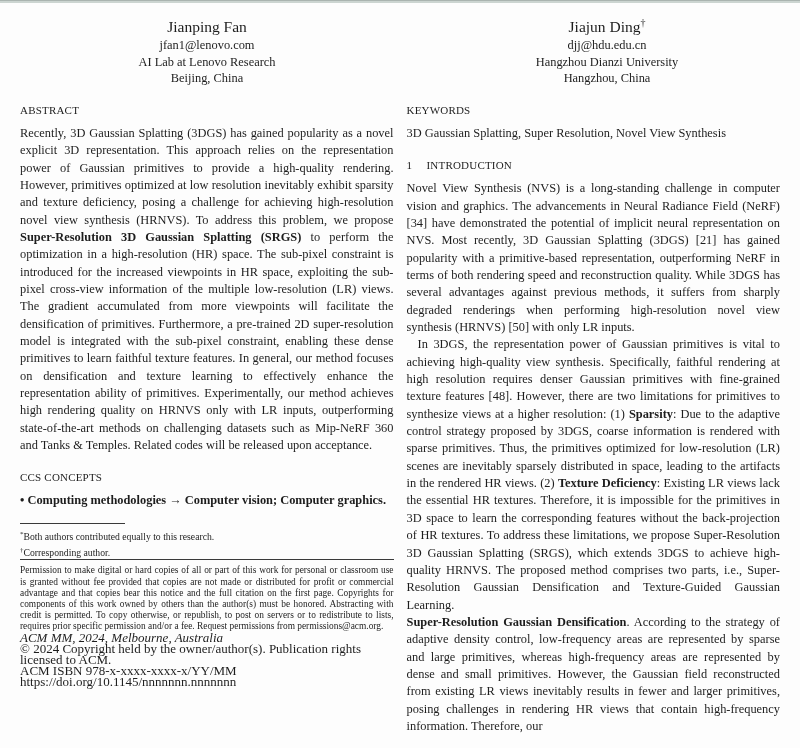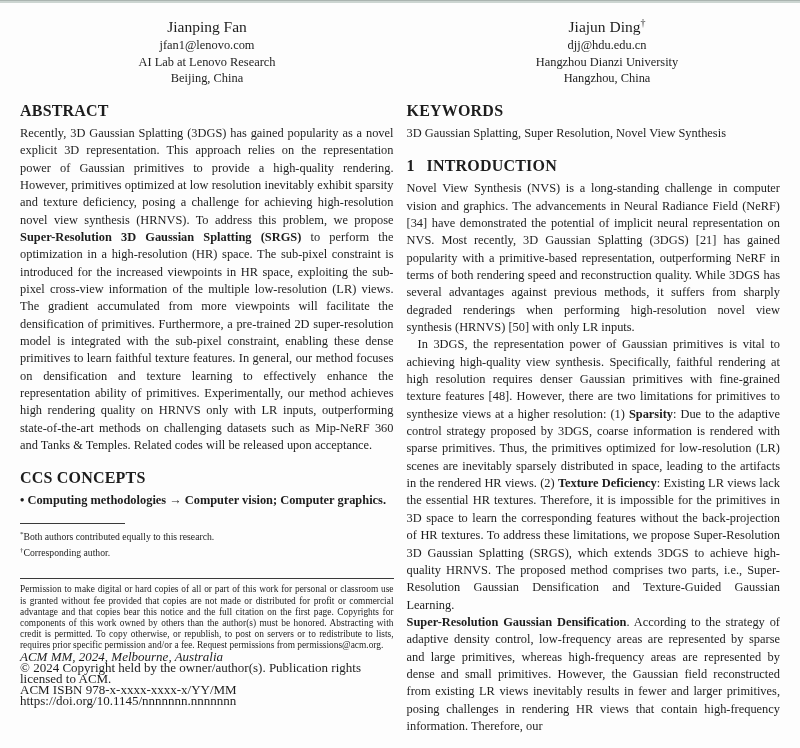--- a/index.html
+++ b/index.html
@@ -34,23 +34,23 @@
     line-height: 16.6px;
   }
   .columns {
     display: flex;
     gap: 13px;
     padding: 0 20px;
     margin-top: 15px;
   }
   .col { width: 50%; }
   h2.section {
-    font-size: 16px;
+    font-size: 11px;
     line-height: 17px;
-    font-weight: bold;
+    font-weight: normal;
     letter-spacing: 0.2px;
     margin-bottom: 6px;
   }
   h2.intro-heading { margin-top: 15px; }
   .intro-num { display: inline-block; min-width: 20px; }
   .body-par {
     font-size: 12.4px;
     line-height: 17.35px;
     text-align: justify;
   }
@@ -64,21 +64,20 @@
     width: 105px; height: 0;
     border-top: 1px solid #3a3a3a;
     margin-bottom: 4px;
   }
   .footnote-line {
     font-size: 9.7px;
     line-height: 12.6px;
   }
   .footnote-line sup { font-size: 7px; }
   .permission-block {
-    margin-top: 19px;
     border-top: 1px solid #3a3a3a;
     padding-top: 5px;
   }
   .perm-par {
     font-size: 9.4px;
     line-height: 11.1px;
     text-align: justify;
   }
   .perm-line {
     font-size: 13px;

